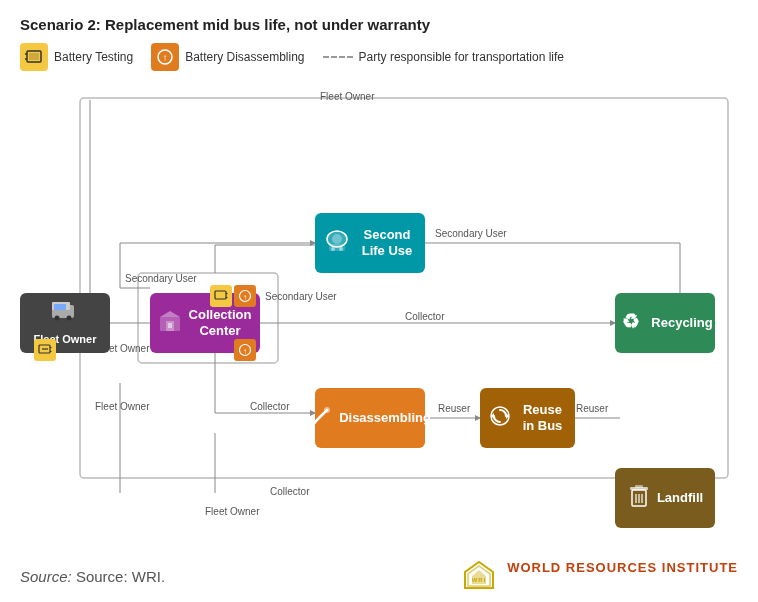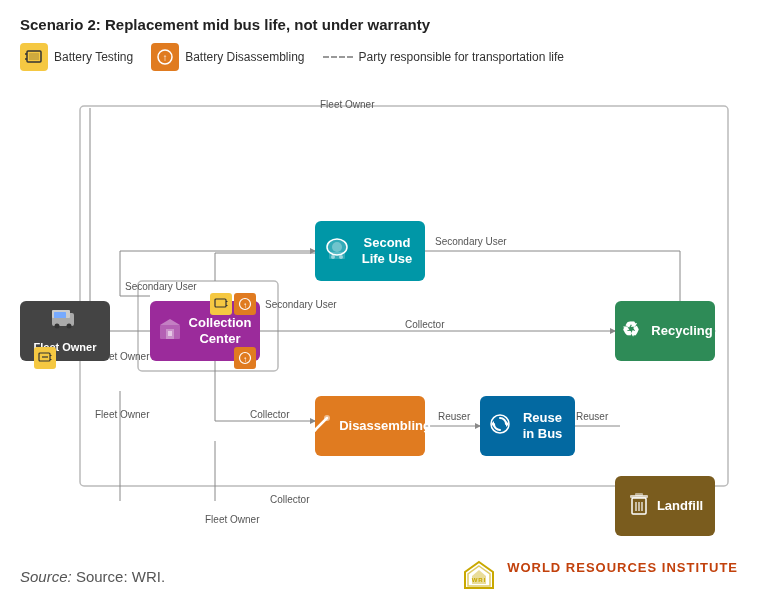--- a/index.html
+++ b/index.html
@@ -20,21 +20,21 @@
     .title {
       font-size: 15px;
       font-weight: bold;
       color: #222;
       margin-bottom: 10px;
     }
     .legend {
       display: flex;
       align-items: center;
       gap: 18px;
-      margin-bottom: 10px;
+      margin-bottom: 2px;
       font-size: 12px;
       color: #333;
     }
     .legend-item {
       display: flex;
       align-items: center;
       gap: 6px;
     }
     .legend-icon {
       width: 28px;
@@ -116,21 +116,21 @@
       top: 315px;
     }
     .node-recycling {
       background: #2e8b57;
       width: 100px;
       height: 60px;
       left: 595px;
       top: 220px;
     }
     .node-reuse {
-      background: #0369a1;
+      background: #a16207;
       width: 95px;
       height: 60px;
       left: 460px;
       top: 315px;
     }
     .node-landfill {
       background: #7a5c1e;
       width: 100px;
       height: 60px;
       left: 595px;

